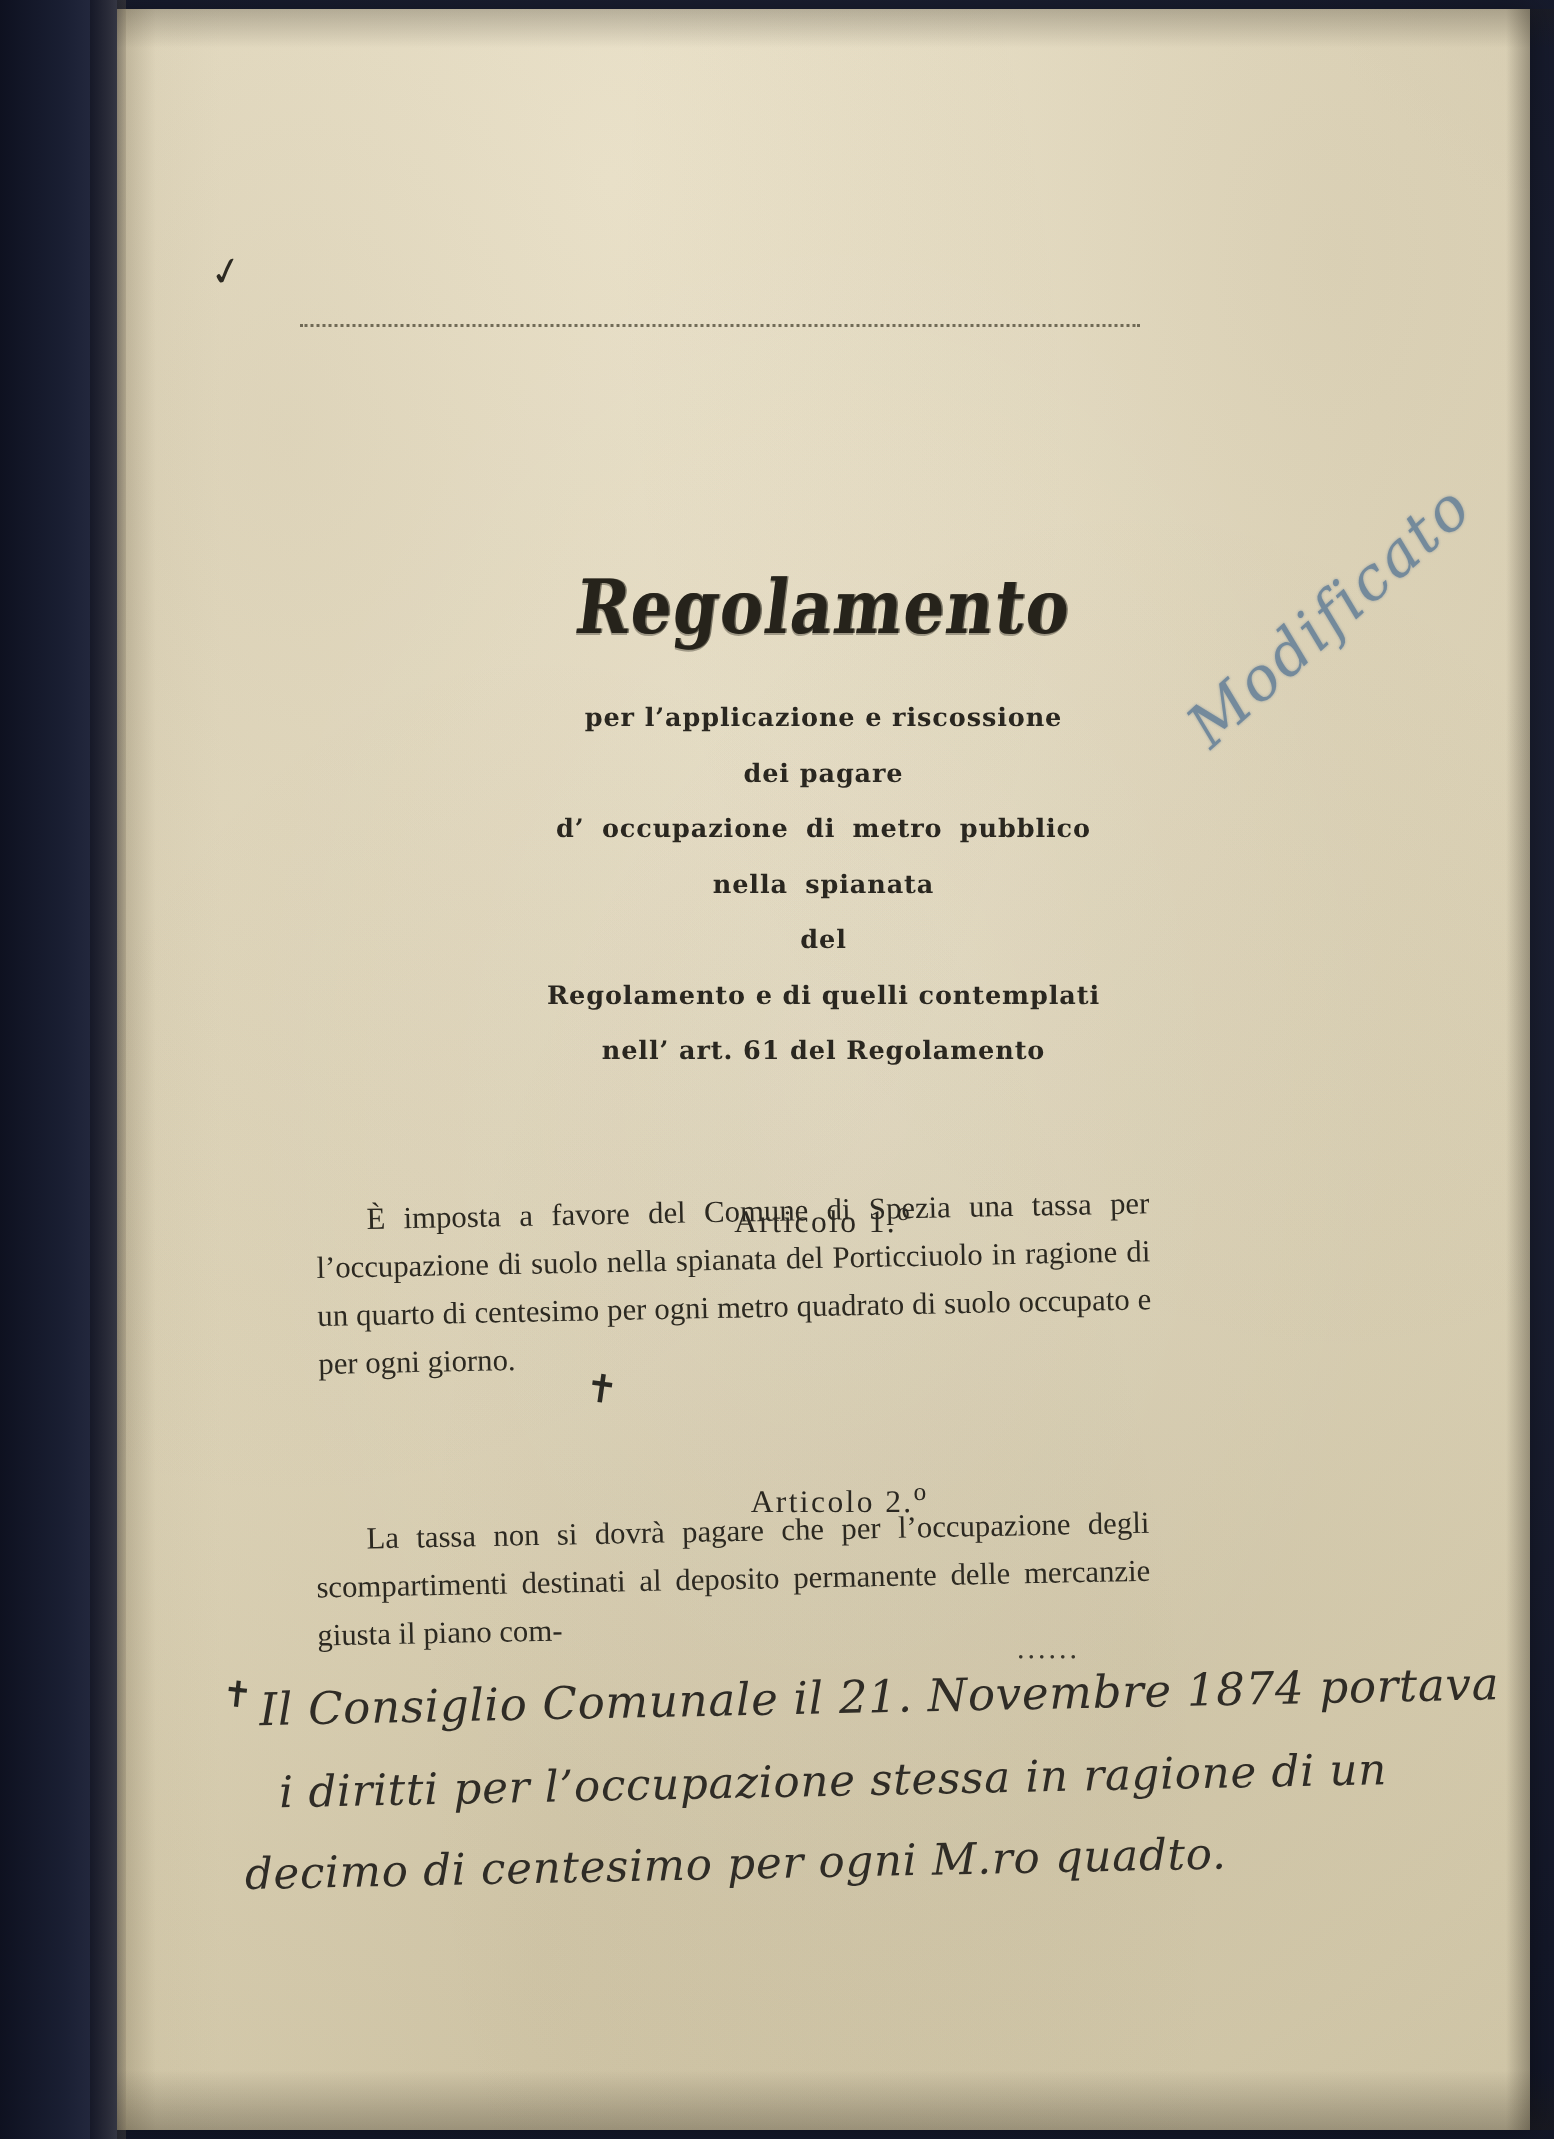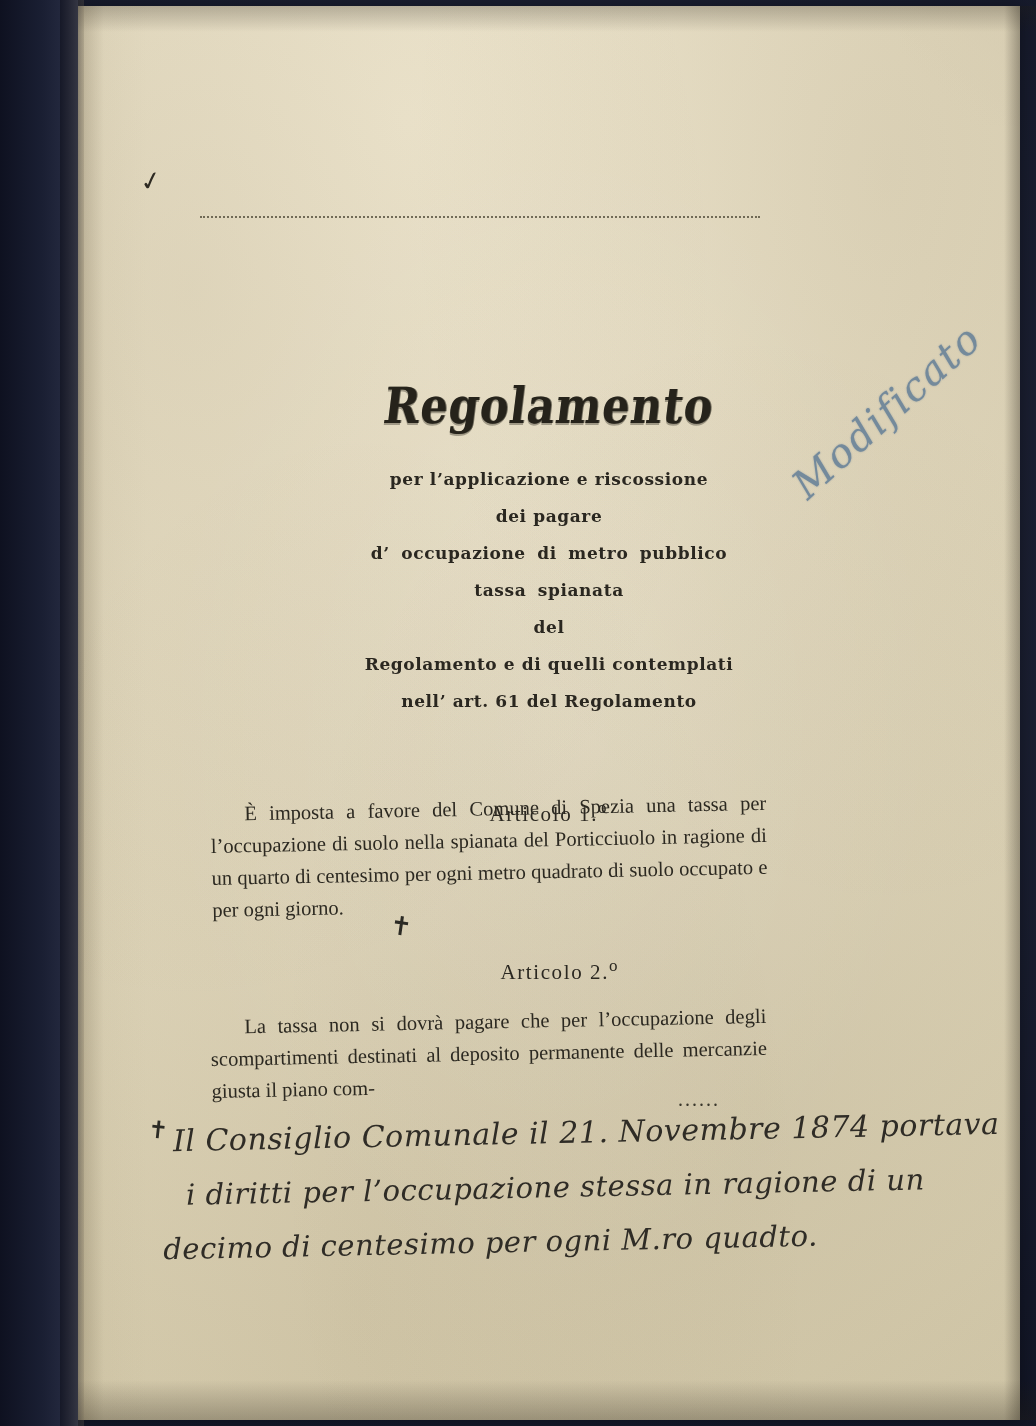--- a/index.html
+++ b/index.html
@@ -158,21 +158,21 @@
     font-family: "Liberation Serif", serif;
     font-size: 21px;
     color: #2b2821;
     letter-spacing: 1.6px;
   }
   .art-head .small {
     font-size: 17px;
     letter-spacing: 2px;
   }
   #art1-head { top: 745px; margin-top: 47px; }
-  #art2-head { top: 950px; margin-left: 22px; }
+  #art2-head { top: 979px; margin-left: 22px; }
 
   .para {
     position: absolute;
     left: 132px;
     width: 556px;
     font-family: "Liberation Serif", serif;
     font-size: 20.5px;
     line-height: 32px;
     color: #2c2921;
     text-align: justify;
@@ -273,21 +273,21 @@
       <div class="dotted-rule"></div>
 
       <div class="content">
 
         <div class="title-gothic">Regolamento</div>
 
         <div class="subtitle-block">
           <span class="line">per l’applicazione e riscossione</span>
           <span class="line">dei pagare</span>
           <span class="line sp">d’ occupazione  di  metro  pubblico</span>
-          <span class="line sp">tassa spianata</span>
+          <span class="line sp">nella spianata</span>
           <span class="line">del</span>
           <span class="line">Regolamento e di quelli contemplati</span>
           <span class="line">nell’ art. 61 del Regolamento</span>
         </div>
 
         <div class="art-head" id="art1-head">
           <span>Articolo 1.</span><sup class="small">o</sup>
         </div>
 
         <div class="para skewed" id="art1-body">

